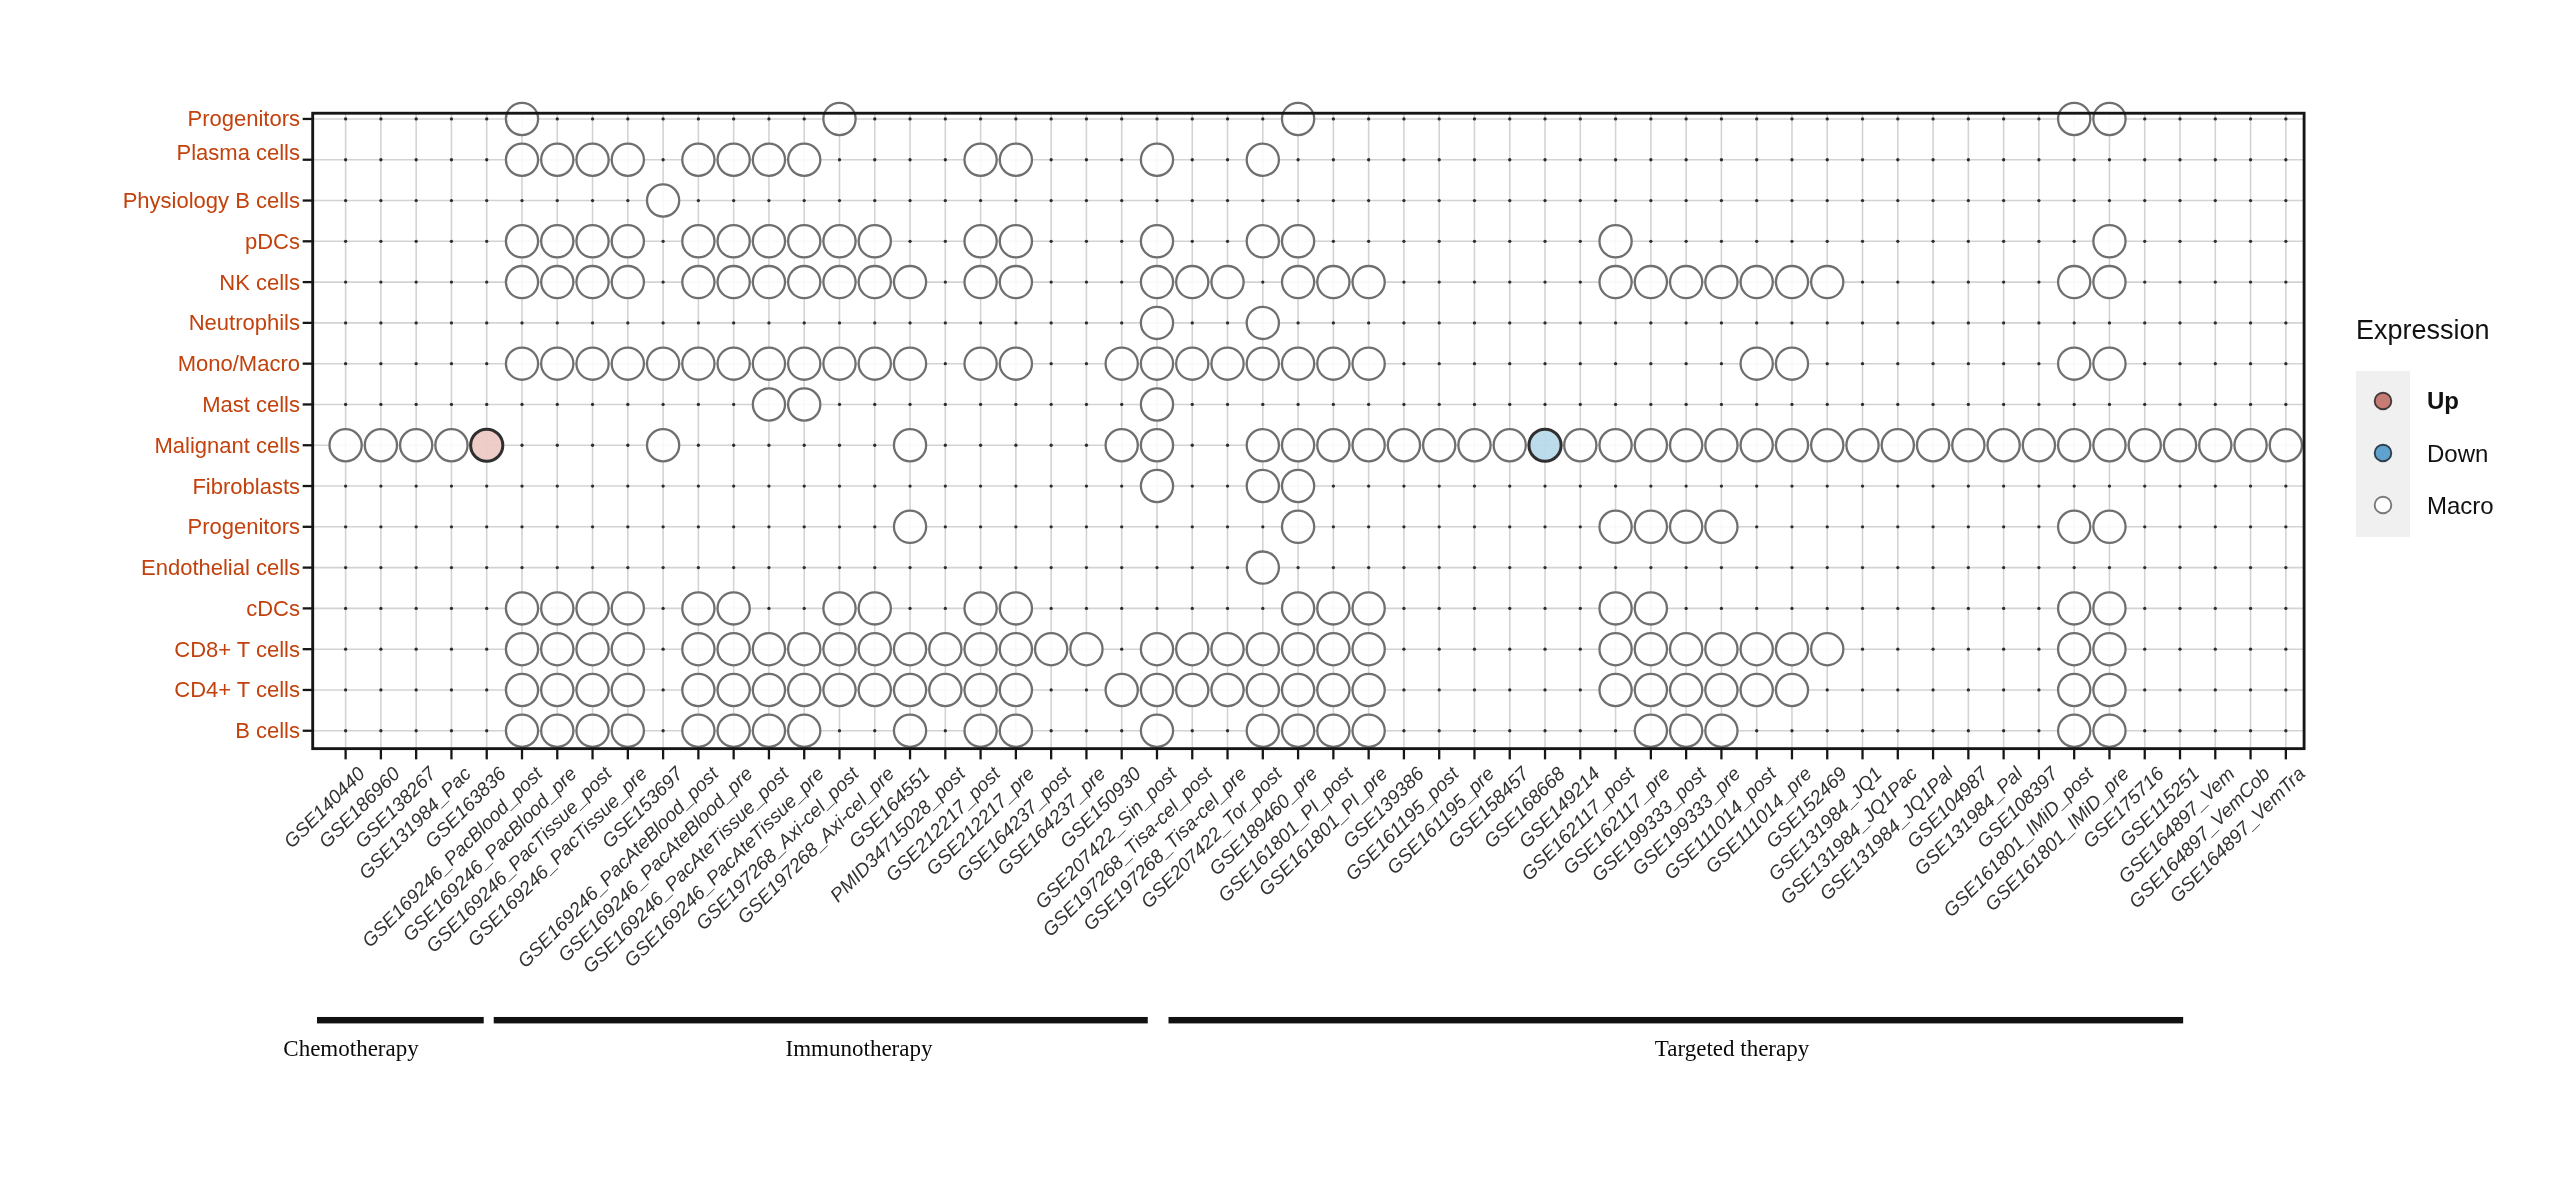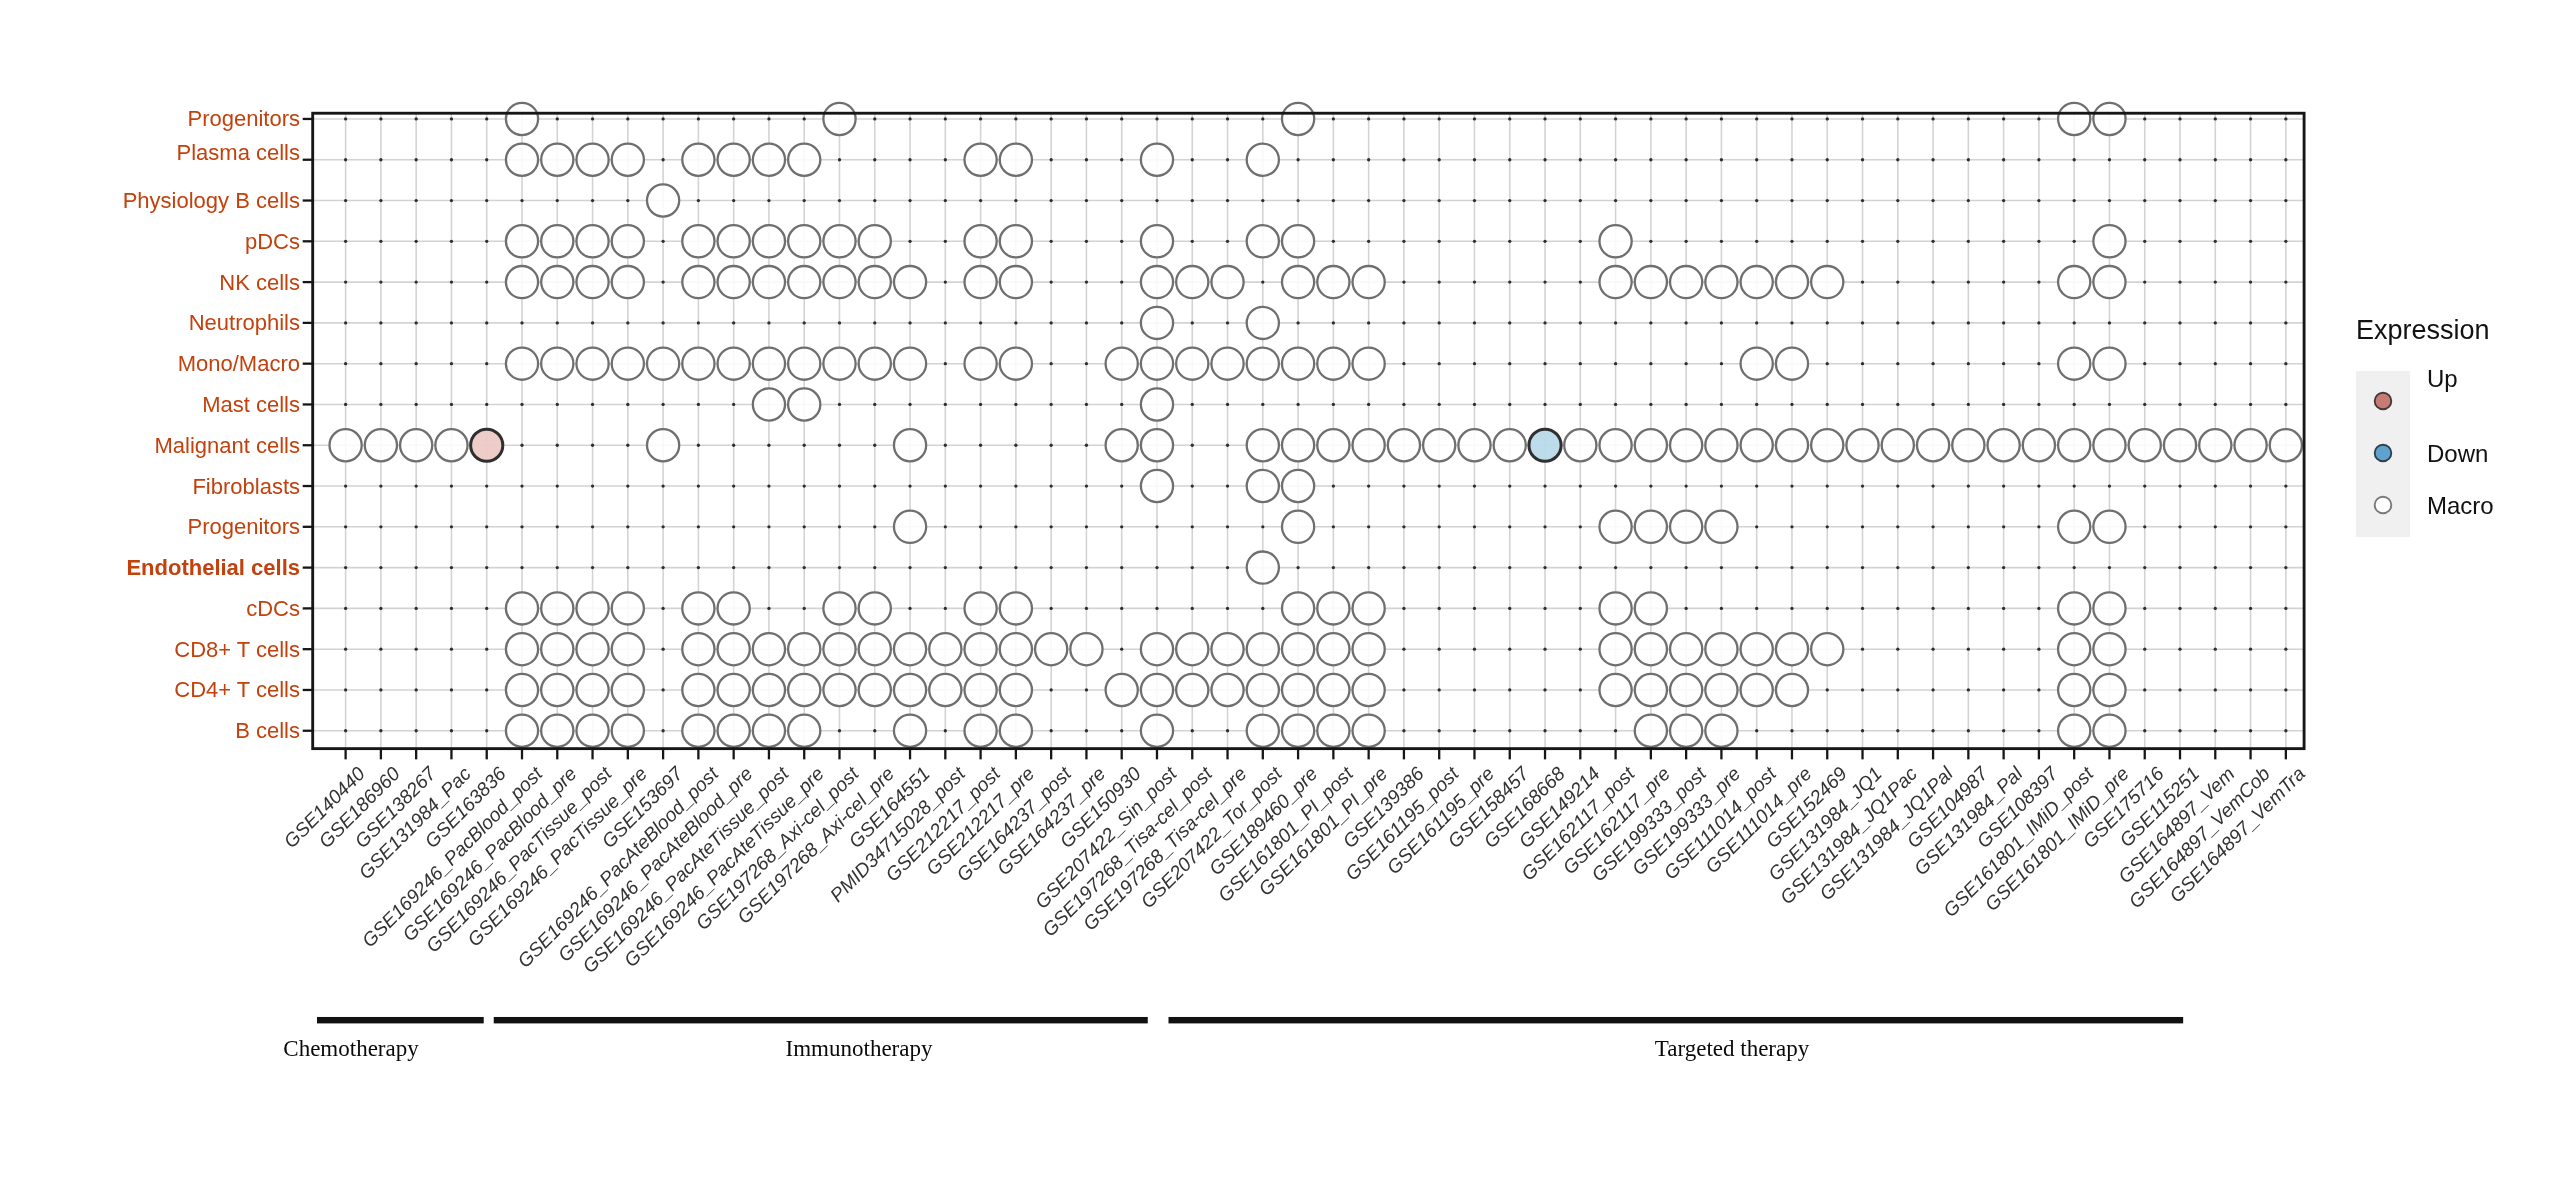--- a/index.html
+++ b/index.html
@@ -1073,21 +1073,21 @@
       <div class="ylab" style="top: 138px;">Plasma cells</div>
       <div class="ylab" style="top: 186px;">Physiology B cells</div>
       <div class="ylab" style="top: 227px;">pDCs</div>
       <div class="ylab" style="top: 268px;">NK cells</div>
       <div class="ylab" style="top: 308px;">Neutrophils</div>
       <div class="ylab" style="top: 349px;">Mono/Macro</div>
       <div class="ylab" style="top: 390px;">Mast cells</div>
       <div class="ylab" style="top: 431px; margin-left: 40px;">Malignant cells</div>
       <div class="ylab" style="top: 472px;">Fibroblasts</div>
       <div class="ylab" style="top: 512px;">Progenitors</div>
-      <div class="ylab" style="top: 553px; font-weight: bold;">Endothelial cells</div>
+      <div class="ylab" style="top: 553px;">Endothelial cells</div>
       <div class="ylab" style="top: 594px;">cDCs</div>
       <div class="ylab" style="top: 635px;">CD8+ T cells</div>
       <div class="ylab" style="top: 675px;">CD4+ T cells</div>
       <div class="ylab" style="top: 716px;">B cells</div>
     </div>
   <div id="xlabels">
       <div class="xlab" style="right: 2222px; top: 763px;">GSE140440</div>
       <div class="xlab" style="right: 2187px; top: 763px;">GSE186960</div>
       <div class="xlab" style="right: 2151px; top: 763px;">GSE138267</div>
       <div class="xlab" style="right: 2116px; top: 763px;">GSE131984_Pac</div>
@@ -1143,21 +1143,21 @@
       <div class="xlab" style="right: 352px; top: 763px;">GSE164897_Vem</div>
       <div class="xlab" style="right: 317px; top: 763px;">GSE164897_VemCob</div>
       <div class="xlab" style="right: 282px; top: 763px;">GSE164897_VemTra</div>
     </div>
   <div class="legend-title">Expression</div>
   <div class="legend-strip"></div>
   <div id="legend-items">
       <svg class="legend-key" width="26" height="26" style="position: absolute; left: 2370px; top: 388px;" viewBox="0 0 36 36">
         <circle cx="18" cy="18" r="11.5" fill="#C67B74" stroke="#433A38" stroke-width="2.6"></circle>
       </svg>
-      <div class="legend-lbl" style="top: 364px;">Up</div>
+      <div class="legend-lbl" style="top: 386px; font-weight: bold;">Up</div>
       <svg class="legend-key" width="26" height="26" style="position: absolute; left: 2370px; top: 440px;" viewBox="0 0 36 36">
         <circle cx="18" cy="18" r="11.5" fill="#5FA2CD" stroke="#2F3F4E" stroke-width="2.6"></circle>
       </svg>
       <div class="legend-lbl" style="top: 439px;">Down</div>
       <svg class="legend-key" width="26" height="26" style="position: absolute; left: 2370px; top: 492px;" viewBox="0 0 36 36">
         <circle cx="18" cy="18" r="11.5" fill="#FFFFFF" stroke="#7A7A7A" stroke-width="2.6"></circle>
       </svg>
       <div class="legend-lbl" style="top: 491px;">Macro</div>
     </div>
   <div id="groups">

